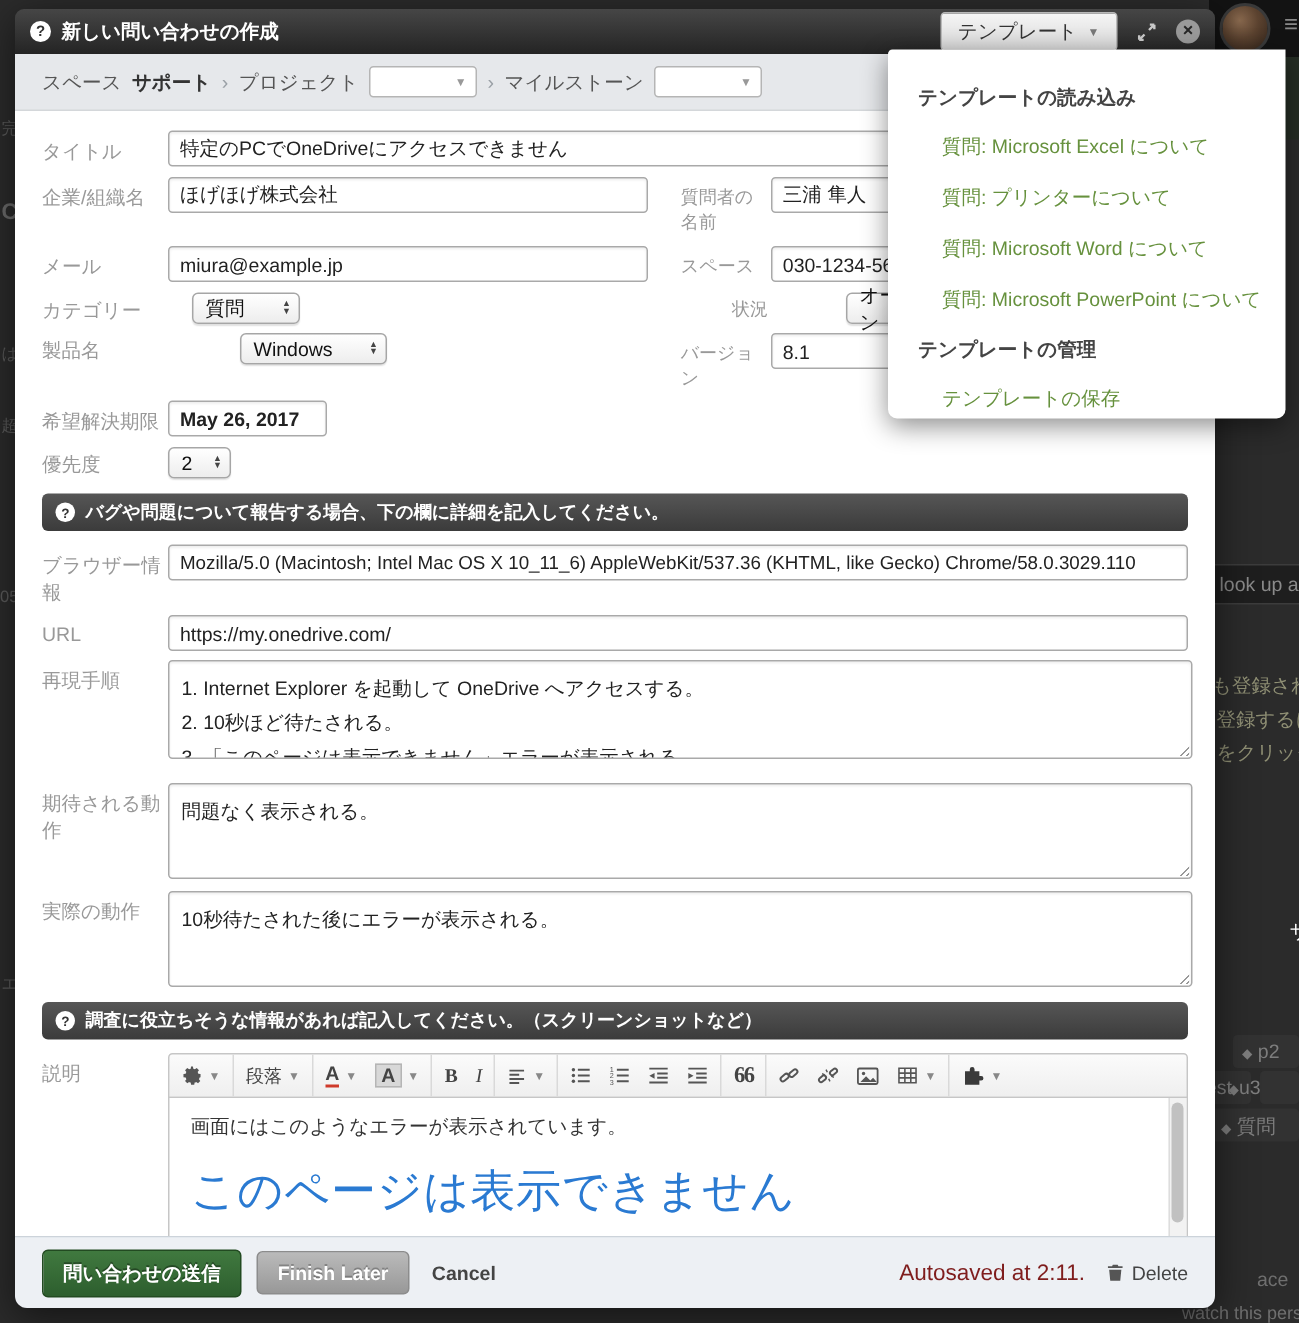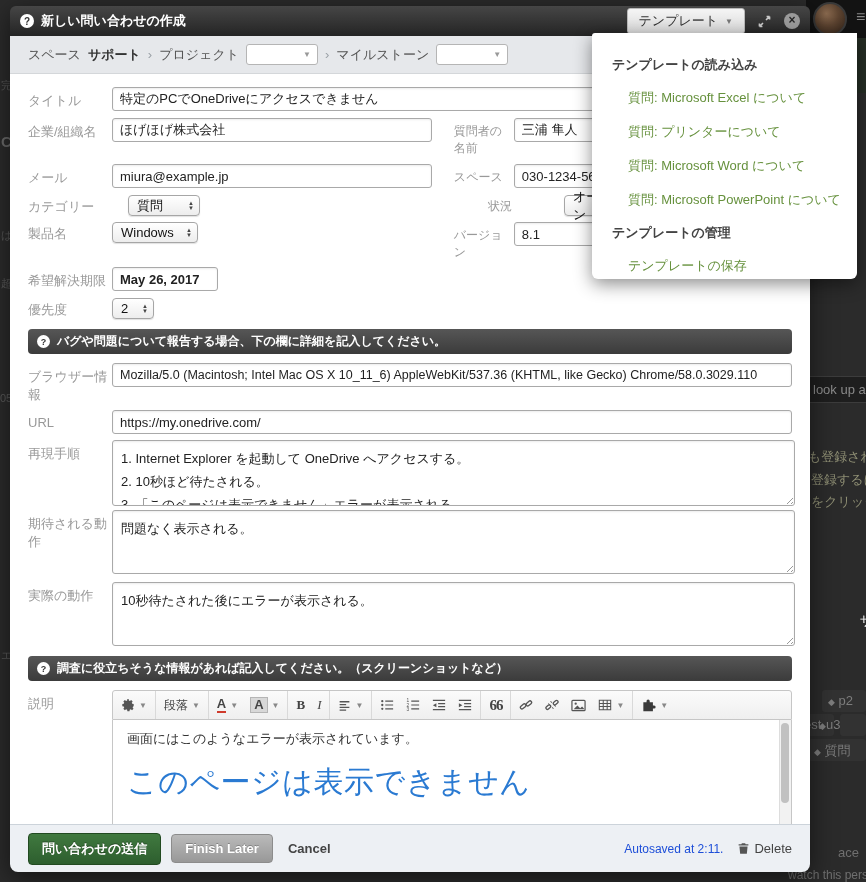--- a/index.html
+++ b/index.html
@@ -85,21 +85,21 @@
   .ed-thumb { position:absolute; right:2px; top:3px; width:8px; height:80px; background:#c1c1c1; border-radius:4px; }
 
   
   .m-footer { flex:0 0 48px; background:#edf0f4; border-top:1px solid #ccd3da; border-radius:0 0 8px 8px;
               display:flex; align-items:center; padding:0 18px; margin-top:auto; }
   .btn-submit { background:linear-gradient(#40793f,#2d5e2e); border:1px solid #224a21; color:#fff; font-weight:bold;
                 font-size:13px; padding:6px 13px; border-radius:4px; text-shadow:0 -1px 0 rgba(0,0,0,.35); cursor:pointer; }
   .btn-finish { background:linear-gradient(#bababa,#989898); border:1px solid #8c8c8c; color:#fff; font-weight:bold;
                 font-size:13px; padding:6px 13px; border-radius:4px; margin-left:10px; text-shadow:0 -1px 0 rgba(0,0,0,.25); cursor:pointer; }
   .btn-cancel { color:#444; font-weight:bold; font-size:13px; margin-left:15px; cursor:pointer; }
-  .autosave { margin-left:auto; font-size:12px; color:#1d4ed8; }
+  .autosave { margin-left:auto; font-size:15px; color:#7f1d1d; }
   .delete-link { display:flex; align-items:center; gap:4px; font-size:13px; color:#444; margin-left:14px; cursor:pointer; }
 
   
   .tpl-menu { position:absolute; left:592px; top:33px; width:265px; height:246px; background:#fff; z-index:50;
               border-radius:3px 0 6px 6px; box-shadow:0 5px 18px rgba(0,0,0,.45); padding:16px 0 10px; }
   .tpl-head { font-size:13px; font-weight:bold; color:#444; padding:7px 20px; }
   .tpl-item { font-size:13px; color:#66913d; padding:8px 20px 8px 36px; cursor:pointer; white-space:nowrap; }
 
   svg { display:block; }
 </style>
@@ -211,21 +211,21 @@
           <span class="stepper" style="margin-left:auto;">
               <span>▲</span>
               <span>▼</span>
             </span>
         </div>
       </div>
 
       <div class="row" style="margin-bottom:6px;">
         <span class="lbl" style="padding-top:3px;">製品名</span>
         <div style="width:322px;">
-          <div class="macselect" style="width:86px;">
+          <div class="macselect" style="width:98px;margin-left:48px;">
             <span>Windows</span>
             <span class="stepper" style="margin-left:auto;">
                 <span>▲</span>
                 <span>▼</span>
               </span>
           </div>
         </div>
         <span class="lbl2">バージョン</span>
         <input class="tx w-right" value="8.1" style="">
       </div>
@@ -254,21 +254,21 @@
       <div class="row" style="margin-bottom:6px;">
         <span class="lbl">ブラウザー情報</span>
         <input class="tx w-full" style="font-size: 12.5px;" value="Mozilla/5.0 (Macintosh; Intel Mac OS X 10_11_6) AppleWebKit/537.36 (KHTML, like Gecko) Chrome/58.0.3029.110">
       </div>
 
       <div class="row" style="margin-bottom:6px;">
         <span class="lbl">URL</span>
         <input class="tx w-full" value="https://my.onedrive.com/" style="">
       </div>
 
-      <div class="row" style="margin-bottom:4px;">
+      <div class="row" style="margin-bottom:16px;">
         <span class="lbl">再現手順</span>
         <div class="ta-wrap">
           <textarea class="tx w-full" style="height: 66px;">1. Internet Explorer を起動して OneDrive へアクセスする。
 2. 10秒ほど待たされる。
 3. 「このページは表示できません」エラーが表示される。</textarea>
           <span class="ta-grip"></span>
         </div>
       </div>
 
       <div class="row" style="margin-bottom:8px;">

